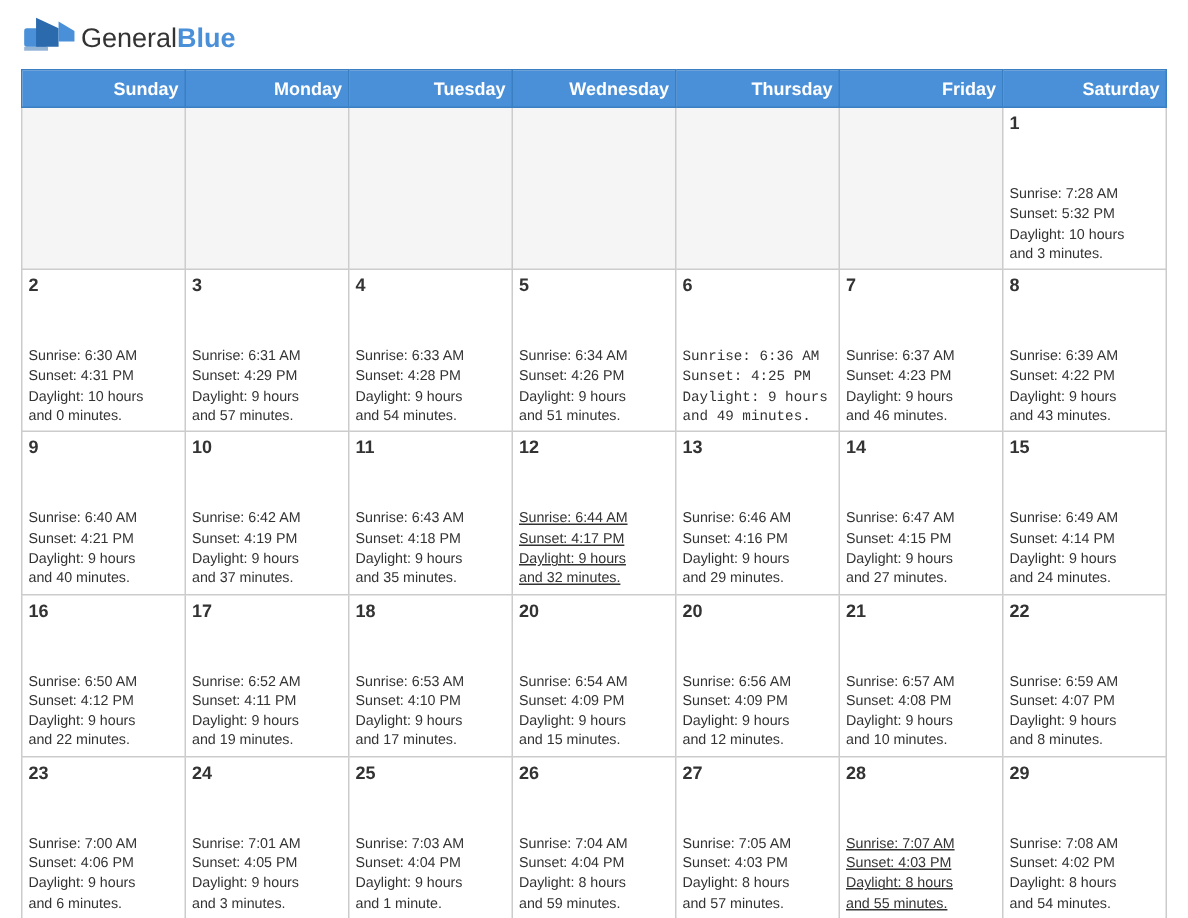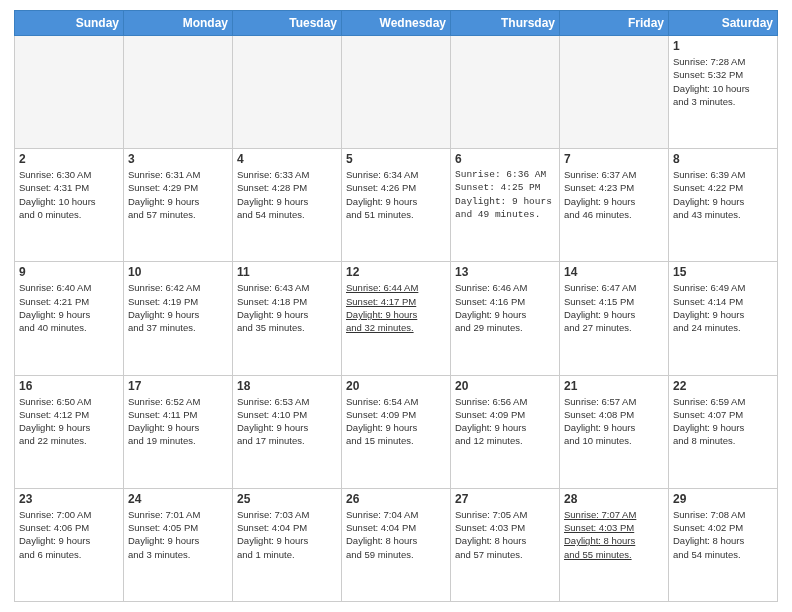--- a/index.html
+++ b/index.html
@@ -74,29 +74,47 @@
     .day-number {
       font-size: 12px;
       font-weight: bold;
       margin-bottom: 2px;
       display: block;
     }
     .day-info {
       font-size: 9.5px;
       line-height: 1.4;
       color: #333;
+      margin-top: 34px;
     }
     .last-row td {
       height: 65px;
     }
   </style>
 </head>
 <body>
 
 <div class="page">
+  <div class="header">
+    <div class="logo">
+      <svg class="logo-icon" viewBox="0 0 40 34" xmlns="http://www.w3.org/2000/svg">
+        <rect x="2" y="10" width="18" height="14" rx="2" fill="#4a90d9"></rect>
+        <polygon points="11,2 28,10 28,24 11,24" fill="#2a6aad"></polygon>
+        <polygon points="28,5 40,12 40,20 28,20" fill="#4a90d9"></polygon>
+        <rect x="2" y="24" width="18" height="3" fill="#2a6aad" opacity="0.5"></rect>
+      </svg>
+      <div>
+        <div style="font-size:18px;color:#333;">General<span style="color:#4a90d9;font-weight:bold;">Blue</span></div>
+      </div>
+    </div>
+    <div class="title-block">
+      <div class="month-title"></div>
+      <div class="subtitle"></div>
+    </div>
+  </div>
 
   <table class="calendar">
     <thead>
       <tr>
       <th>Sunday</th>
           <th>Monday</th>
           <th>Tuesday</th>
           <th>Wednesday</th>
           <th>Thursday</th>
           <th>Friday</th>

